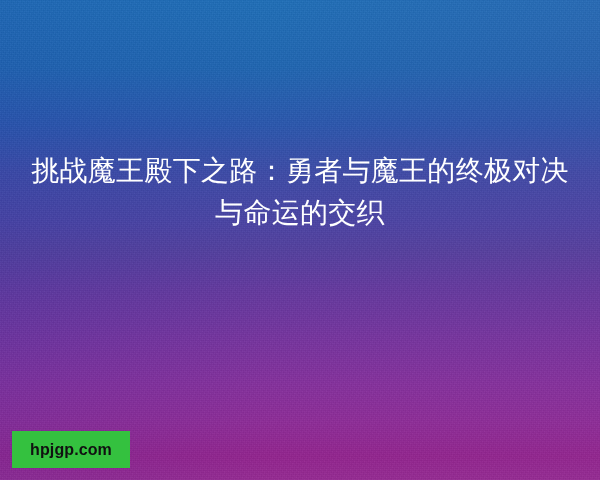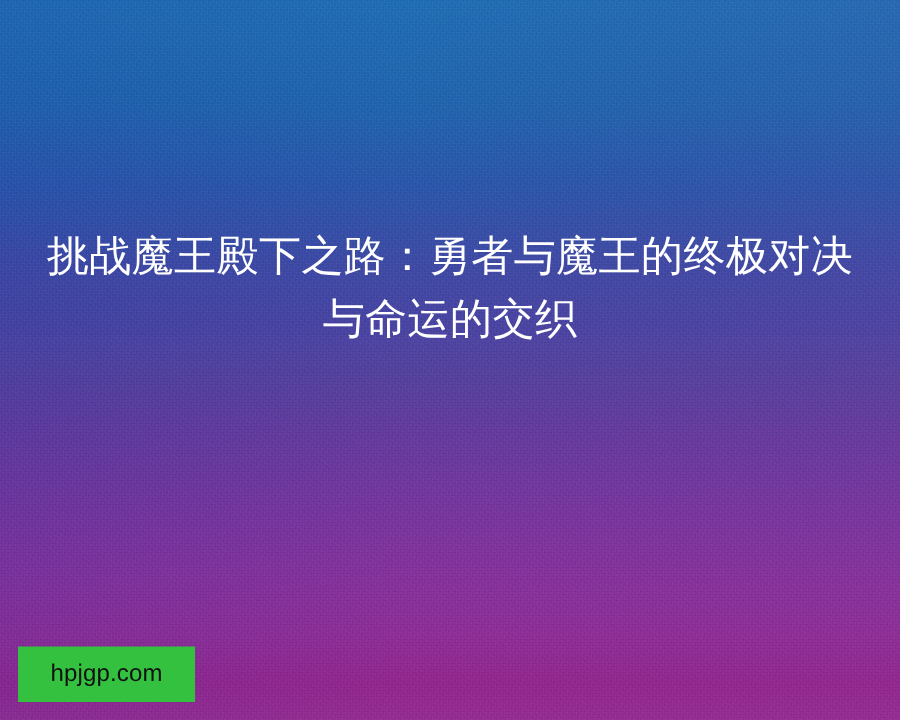--- a/index.html
+++ b/index.html
@@ -126,21 +126,21 @@
     display: flex;
     align-items: center;
     justify-content: center;
     box-sizing: border-box;
   }
 
   .watermark-text {
     color: #111111;
     font-family: "Liberation Sans", "DejaVu Sans", sans-serif;
     font-size: 16px;
-    font-weight: 400;
+    font-weight: 700;
     letter-spacing: 0.1px;
     line-height: 1;
   }
 </style>
 </head>
 <body>
 
 <div class="banner">
 
   <div class="gradient-layer"></div>

